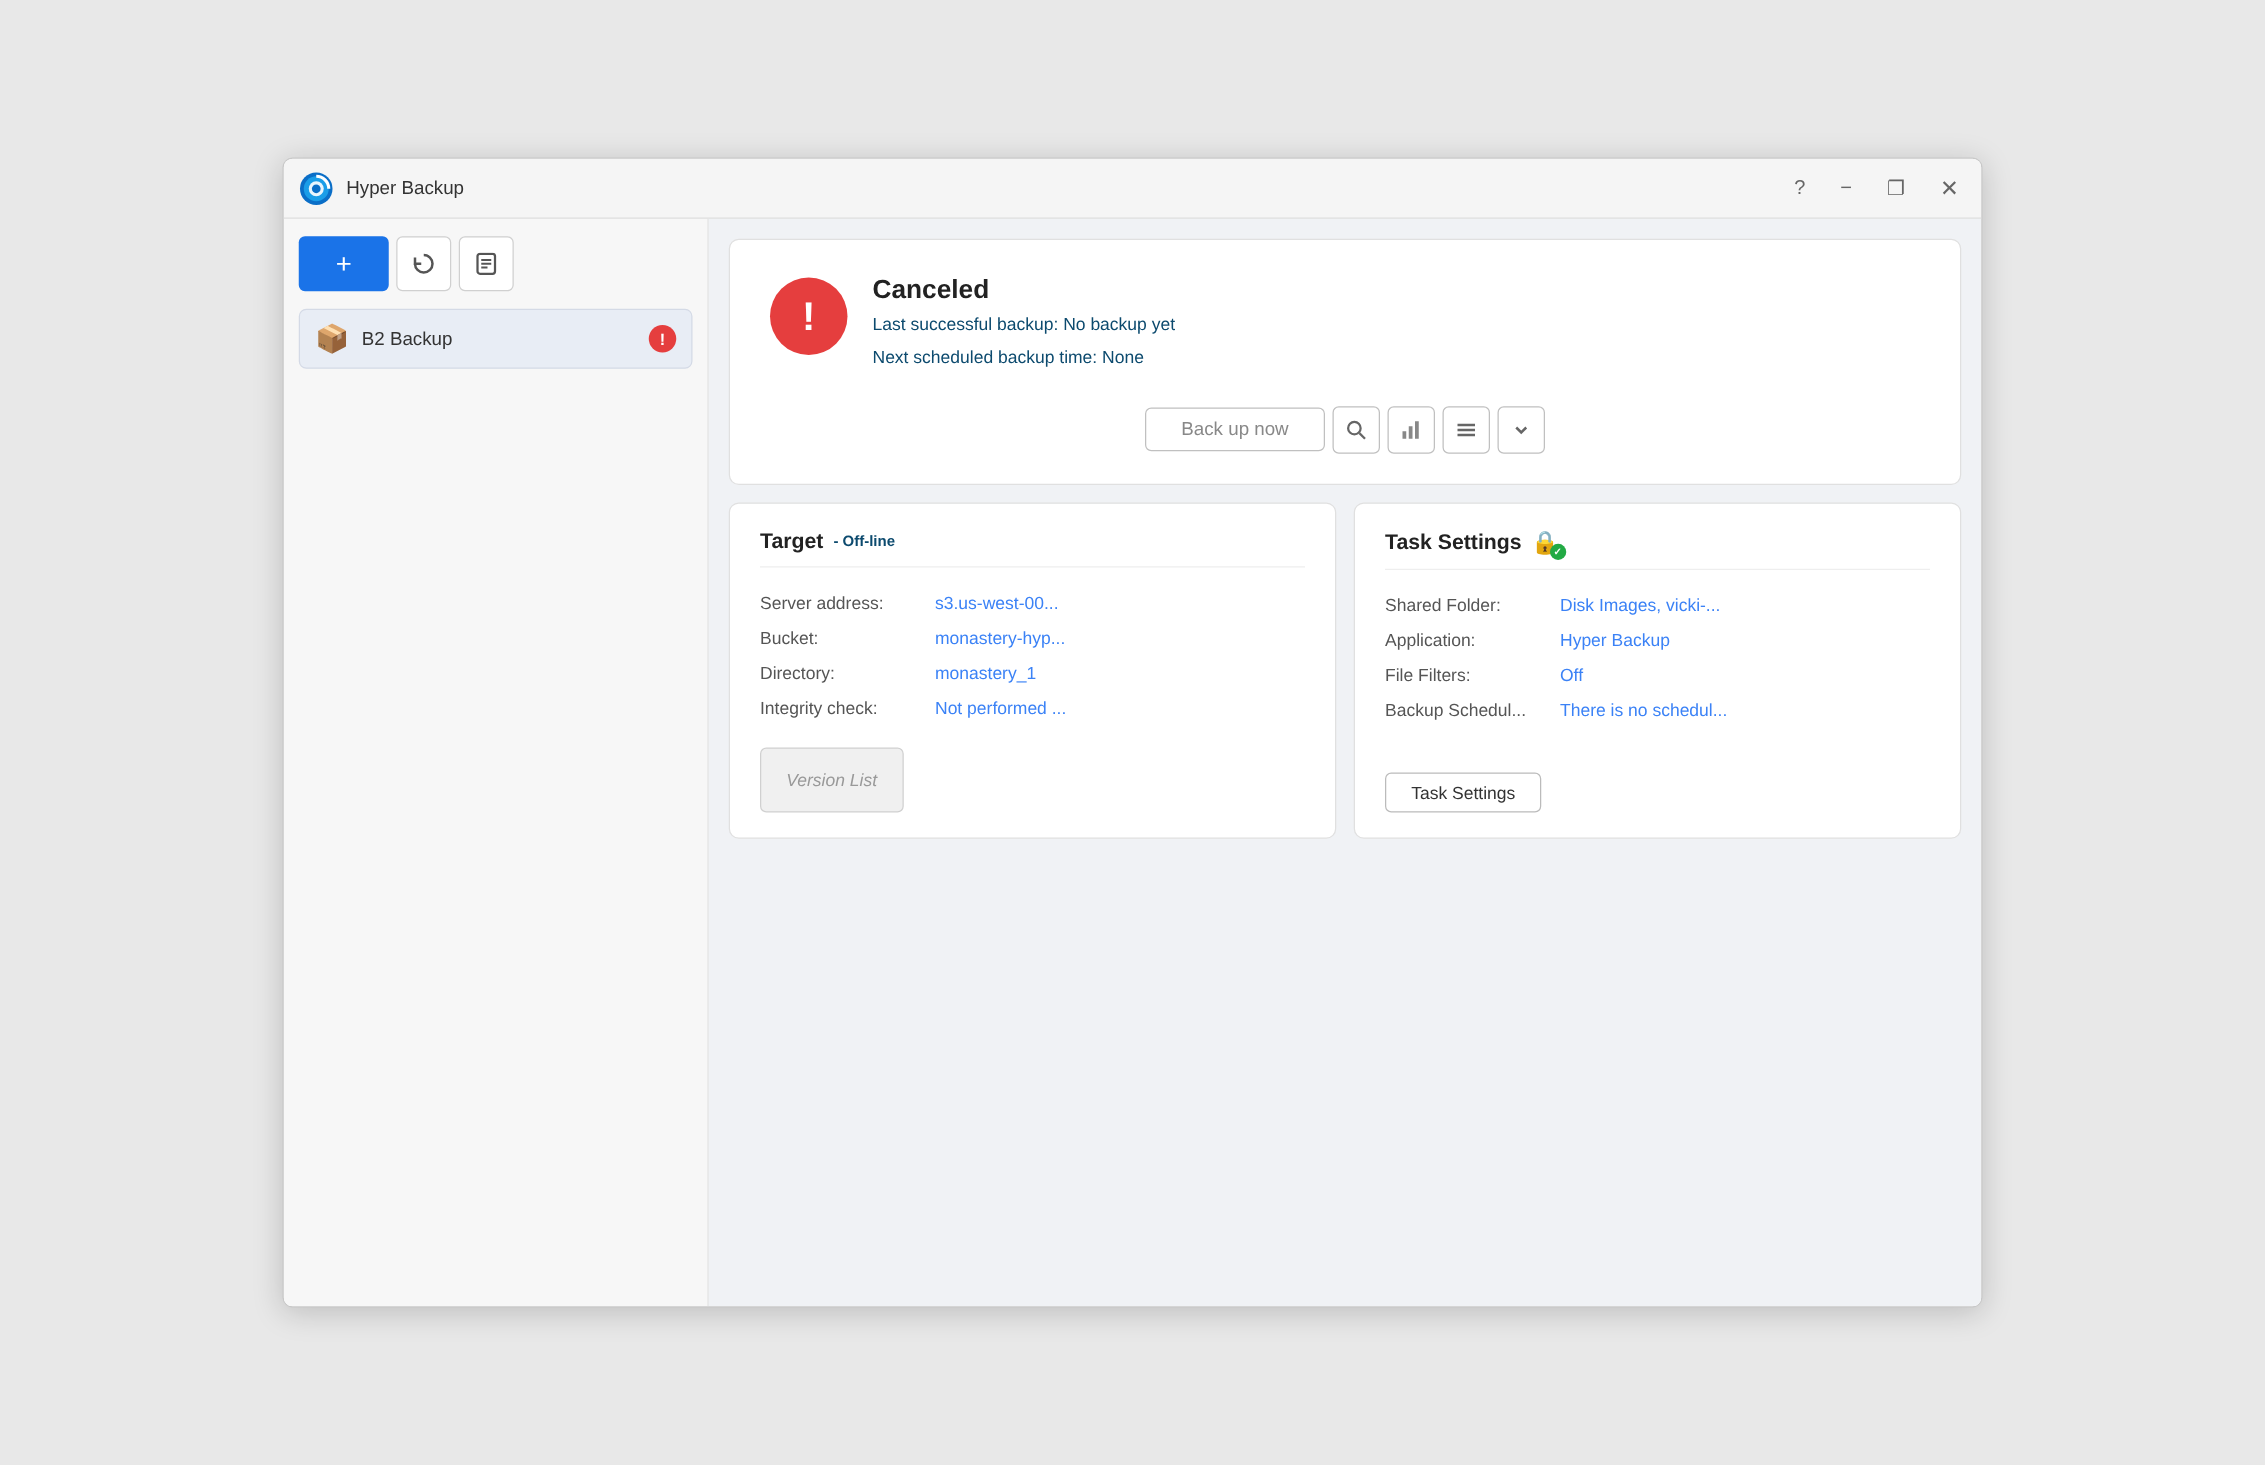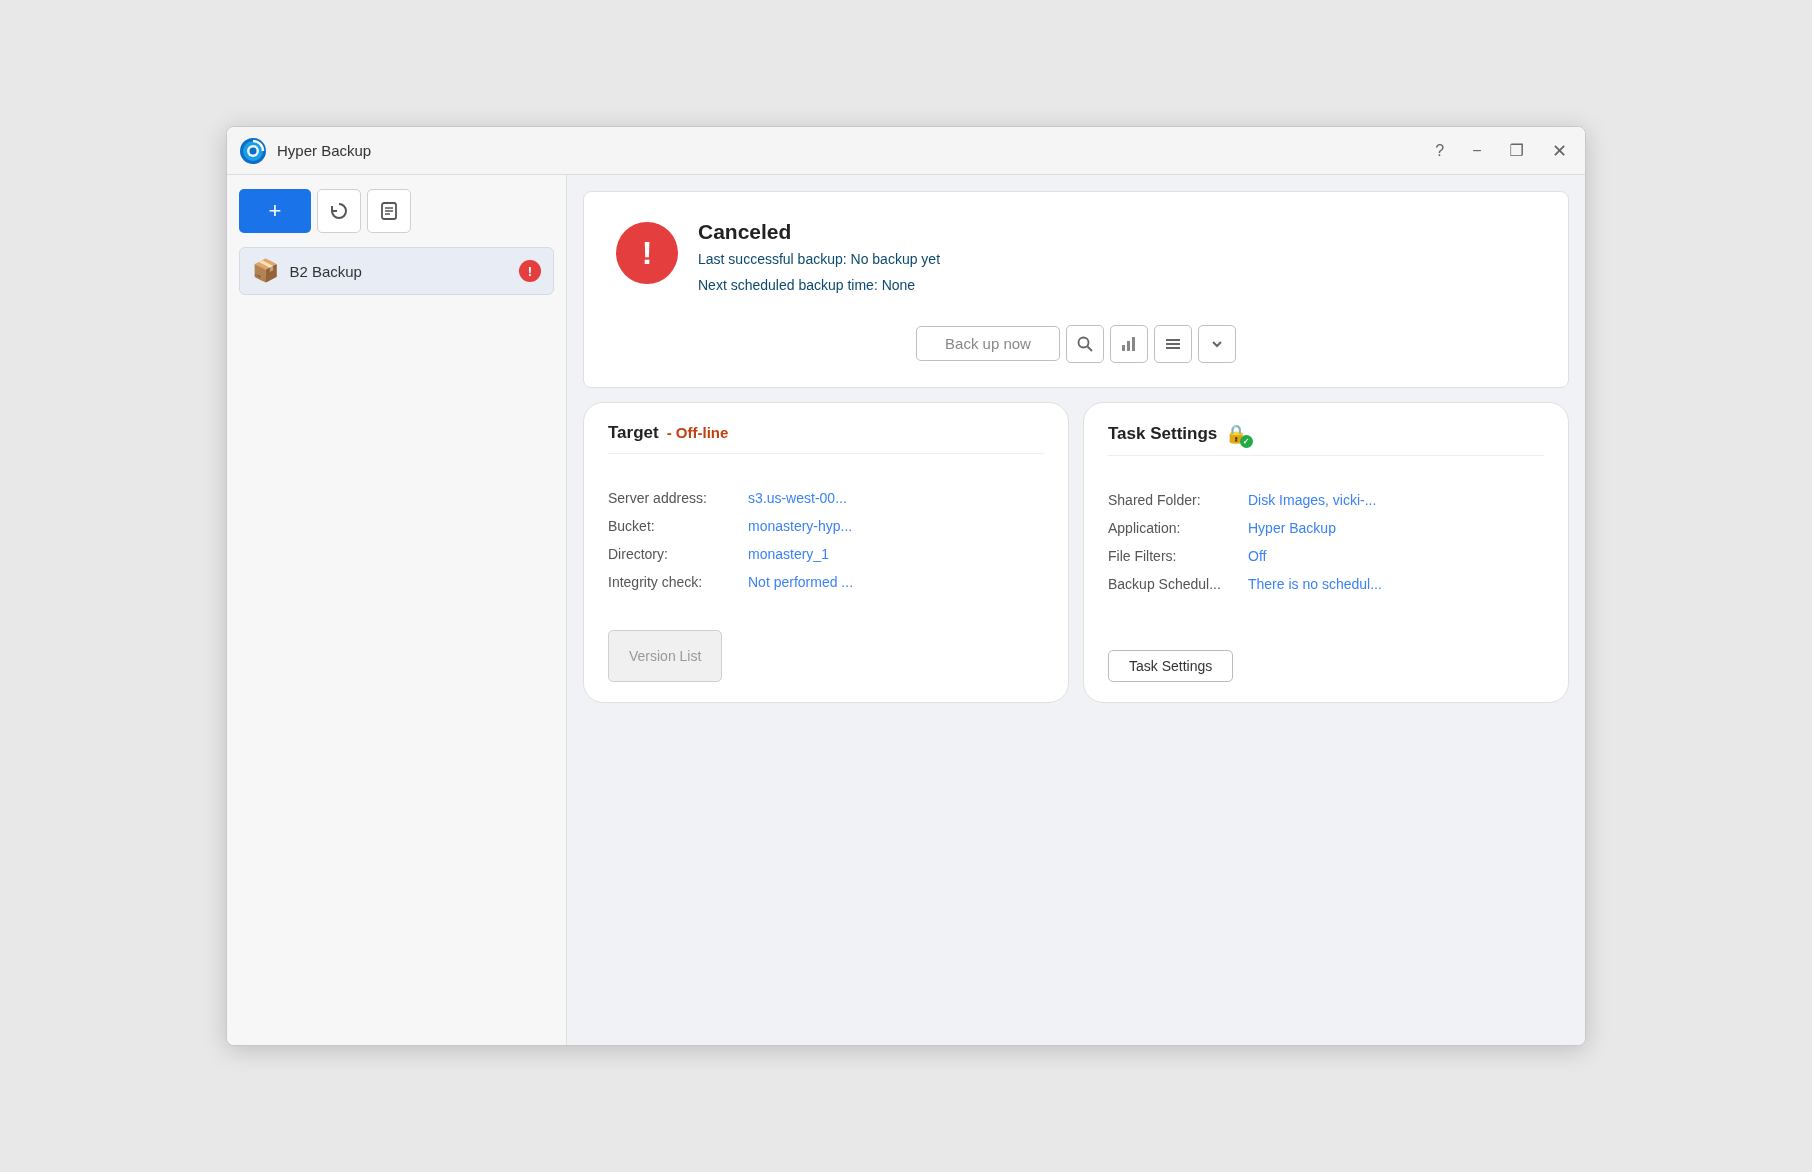--- a/index.html
+++ b/index.html
@@ -236,42 +236,42 @@
       color: #555;
     }
 
     
     .details-row {
       display: flex;
       gap: 14px;
     }
     .detail-card {
       background: #fff;
-      border-radius: 20px;
+      border-radius: 8px;
       border: 1px solid #e0e0e0;
       padding: 20px 24px;
       flex: 1;
       display: flex;
       flex-direction: column;
-      gap: 16px;
+      gap: 0;
     }
     .detail-card-header {
       font-size: 17px;
       font-weight: 700;
       color: #222;
       margin-bottom: 14px;
       display: flex;
       align-items: center;
       gap: 8px;
       border-bottom: 1px solid #eee;
       padding-bottom: 10px;
     }
     .offline-badge {
-      color: #c2410c;
-      font-size: 15px;
+      color: #0c4a6e;
+      font-size: 12px;
       font-weight: 600;
     }
     .lock-ok-icon {
       display: inline-flex;
       align-items: center;
       justify-content: center;
       position: relative;
       font-size: 18px;
     }
     .lock-ok-icon .check-badge {
@@ -314,20 +314,21 @@
       justify-content: flex-start;
     }
     .btn-version-list {
       background: #f0f0f0;
       border: 1px solid #d0d0d0;
       border-radius: 5px;
       padding: 17px 20px;
       font-size: 14px;
       color: #999;
       cursor: pointer;
+      font-style: italic;
     }
     .btn-task-settings {
       background: #fff;
       border: 1px solid #bbb;
       border-radius: 5px;
       padding: 7px 20px;
       font-size: 14px;
       color: #333;
       cursor: pointer;
     }

